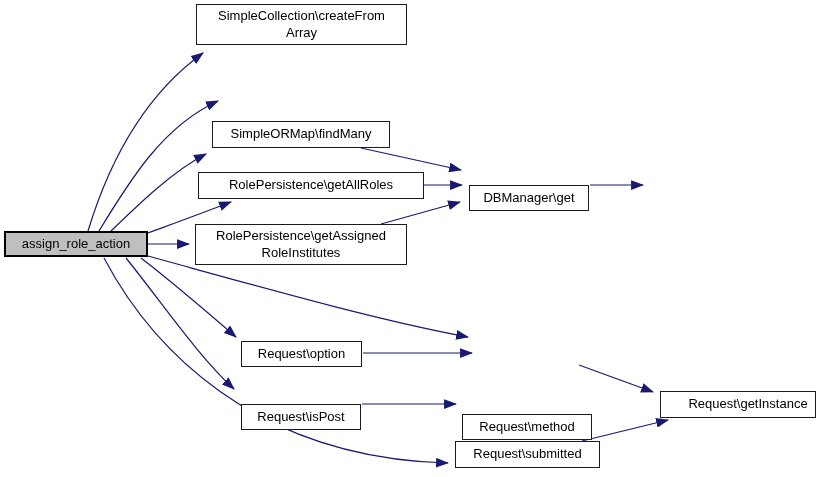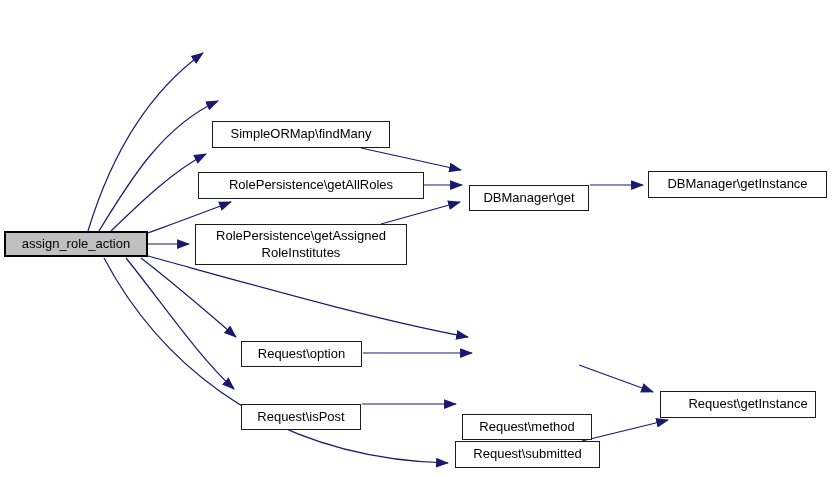--- a/index.html
+++ b/index.html
@@ -44,32 +44,33 @@
       <path d="M381,224 L460,202" fill="none" stroke="#191970" stroke-width="1.2" marker-end="url(#arrowhead)"></path>
       <path d="M590,185 L643,185" fill="none" stroke="#191970" stroke-width="1.2" marker-end="url(#arrowhead)"></path>
       <path d="M363,353 L472,353" fill="none" stroke="#191970" stroke-width="1.2" marker-end="url(#arrowhead)"></path>
       <path d="M362,404 L456,404" fill="none" stroke="#191970" stroke-width="1.2" marker-end="url(#arrowhead)"></path>
       <path d="M579,365 L653,392" fill="none" stroke="#191970" stroke-width="1.2" marker-end="url(#arrowhead)"></path>
       <path d="M582,441 L668,420" fill="none" stroke="#191970" stroke-width="1.2" marker-end="url(#arrowhead)"></path>
     </svg>
 
   <div class="node root" style="left:4px;top:231px;width:144px;height:26px;">assign_role_action</div>
 
+  <div class="node" style="left:196px;top:4px;width:211px;height:41px;">SimpleCollection\createFrom
+Array</div>
 
 
   <div class="node" style="left:212px;top:121px;width:178px;height:27px;">SimpleORMap\findMany</div>
 
   <div class="node" style="left:198px;top:172px;width:226px;height:27px;">RolePersistence\getAllRoles</div>
 
   <div class="node" style="left:195px;top:224px;width:212px;height:41px;">RolePersistence\getAssigned
 RoleInstitutes</div>
 
   <div class="node" style="left:469px;top:185px;width:120px;height:26px;text-align:center;">DBManager\get</div>
 
-  <div class="node" style="left:648px;top:171px;width:179px;height:27px;">DBManager\getInstance</div>
 
   <div class="node" style="left:241px;top:341px;width:121px;height:26px;text-align:center;">Request\option</div>
 
 
   <div class="node" style="left:241px;top:404px;width:120px;height:26px;">Request\isPost</div>
 
   <div class="node" style="left:462px;top:414px;width:130px;height:26px;">Request\method</div>
 
   <div class="node" style="left:455px;top:441px;width:145px;height:27px;">Request\submitted</div>
 

